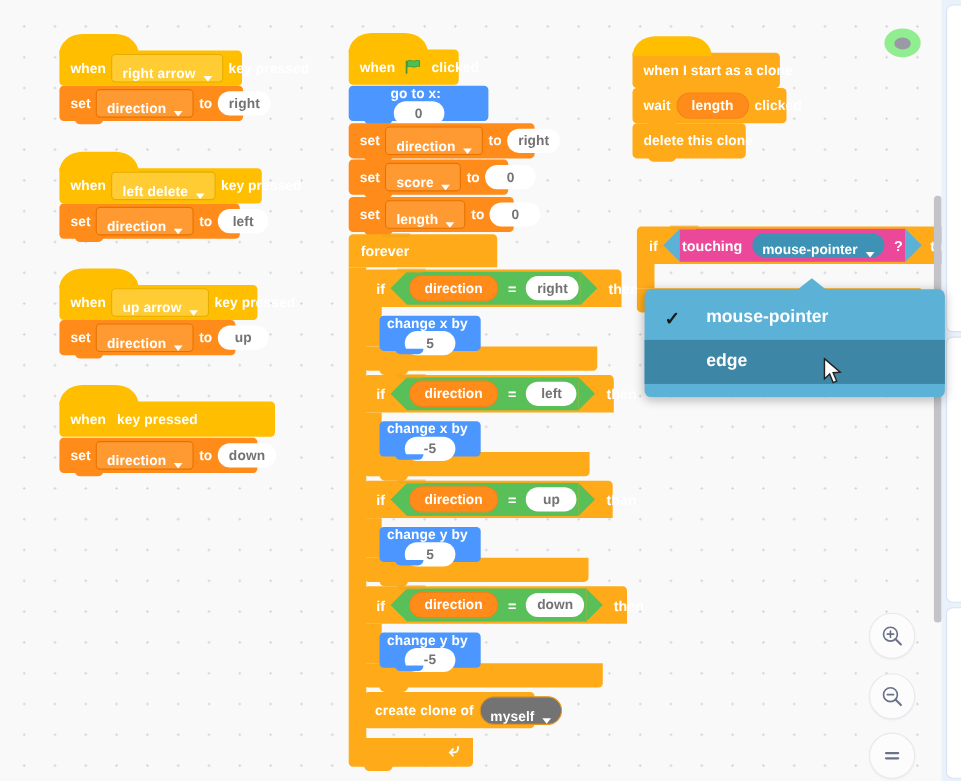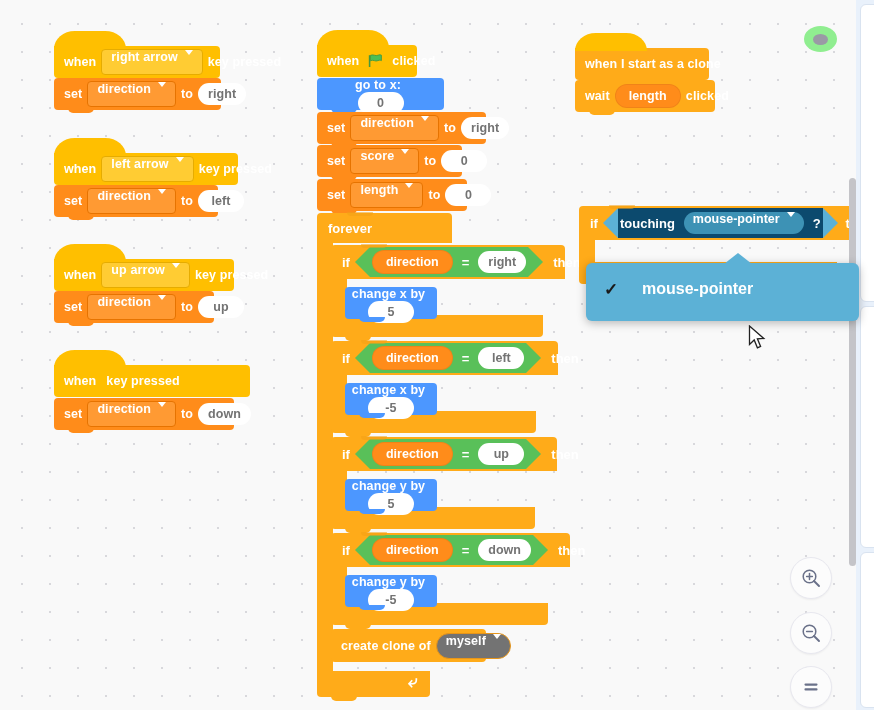--- a/index.html
+++ b/index.html
@@ -88,21 +88,21 @@
   
   .data { background: #ff8c1a; }
   
   .motion { background: #4c97ff; flex-direction: column; }
   
   .control { background: #ffab19; }
 
   
   .field {
     display: inline-flex;
-    align-items: flex-start;
+    align-items: flex-end;
     gap: 7px;
     height: 22px;
     padding: 0 9px;
     border-radius: 4px;
     background: rgba(255,255,255,0.22);
     color: #ffffff;
     font-size: 12.5px;
     font-weight: bold;
   }
   .hat .field {
@@ -184,21 +184,21 @@
     height: 30px;
     background: #59c059;
     padding: 0 2px;
     color: #fff;
     font-size: 13px;
     font-weight: bold;
   }
   
   .hexpt-l.sens { border-right-color: #5cb1d6; }
   .hexpt-r.sens { border-left-color: #5cb1d6; }
-  .hexbody.sens { background: #0c4a6e; }
+  .hexbody.sens { background: #ec4899; }
 
   
   .cblock {
     position: absolute;
     box-sizing: border-box;
   }
   .cblock .c-top {
     position: relative;
     display: flex;
     align-items: center;
@@ -365,21 +365,21 @@
         <span>direction</span>
         <i class="caret"></i>
       </span>
       <span class="lbl">to</span>
       <span class="oval">right</span>
     </div>
 
     <div class="blk hat" style="left:54px; top:153px; width:184px;">
       <span class="lbl">when</span>
       <span class="field">
-        <span>left arrow</span>
+        <span>left delete</span>
         <i class="caret"></i>
       </span>
       <span class="lbl">key pressed</span>
     </div>
     <div class="blk data notch" style="left:54px; top:185px; width:164px;">
       <span class="lbl">set</span>
       <span class="field">
         <span>direction</span>
         <i class="caret"></i>
       </span>
@@ -574,20 +574,23 @@
       </span>
     </div>
 
     <div class="blk hat" style="left:575px; top:48px; width:134px; background:#ffab19;">
       <span class="lbl">when I start as a clone</span>
     </div>
     <div class="blk control notch" style="left:575px; top:80px; width:140px;">
       <span class="lbl">wait</span>
       <span class="varpill">length</span>
       <span class="lbl">clicked</span>
+    </div>
+    <div class="blk control notch" style="left:575px; top:112px; width:103px;">
+      <span class="lbl">delete this clone</span>
     </div>
 
     <div class="cblock" style="left:579px; top:206px; width:258px;">
       <div class="c-top" style="width:258px;">
         <span class="lbl">if</span>
         <span class="hexwrap">
           <i class="hexpt-l sens"></i>
           <span class="hexbody sens">
             <span>touching</span>
             <span class="field round">
@@ -609,20 +612,24 @@
     </div>
 
     <div id="dropdown">
       <i class="tip"></i>
 
       <div class="dd-item">
         <span class="dd-check">✓</span>
         <span class="dd-label">mouse-pointer</span>
       </div>
 
+      <div class="dd-item selected-bg">
+        <span class="dd-check"></span>
+        <span class="dd-label">edge</span>
+      </div>
 
     </div>
 
     <div class="zoombtn" style="left:790px; top:557px;">
       <svg width="22" height="22" viewBox="0 0 22 22">
         <circle cx="9.5" cy="9.5" r="6.3" fill="none" stroke="#6a7189" stroke-width="1.5"></circle>
         <line x1="14" y1="14" x2="19" y2="19" stroke="#6a7189" stroke-width="1.9" stroke-linecap="round"></line>
         <line x1="6.6" y1="9.5" x2="12.4" y2="9.5" stroke="#6a7189" stroke-width="1.5" stroke-linecap="round"></line>
         <line x1="9.5" y1="6.6" x2="9.5" y2="12.4" stroke="#6a7189" stroke-width="1.5" stroke-linecap="round"></line>
       </svg>

